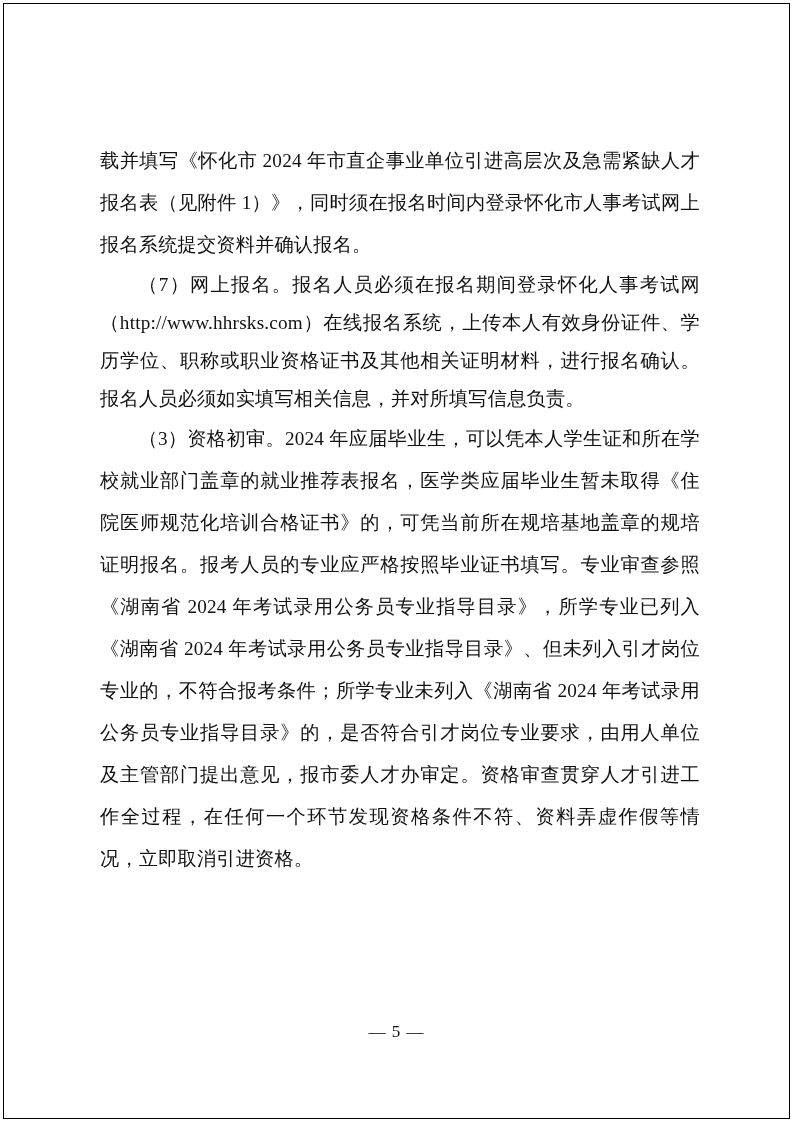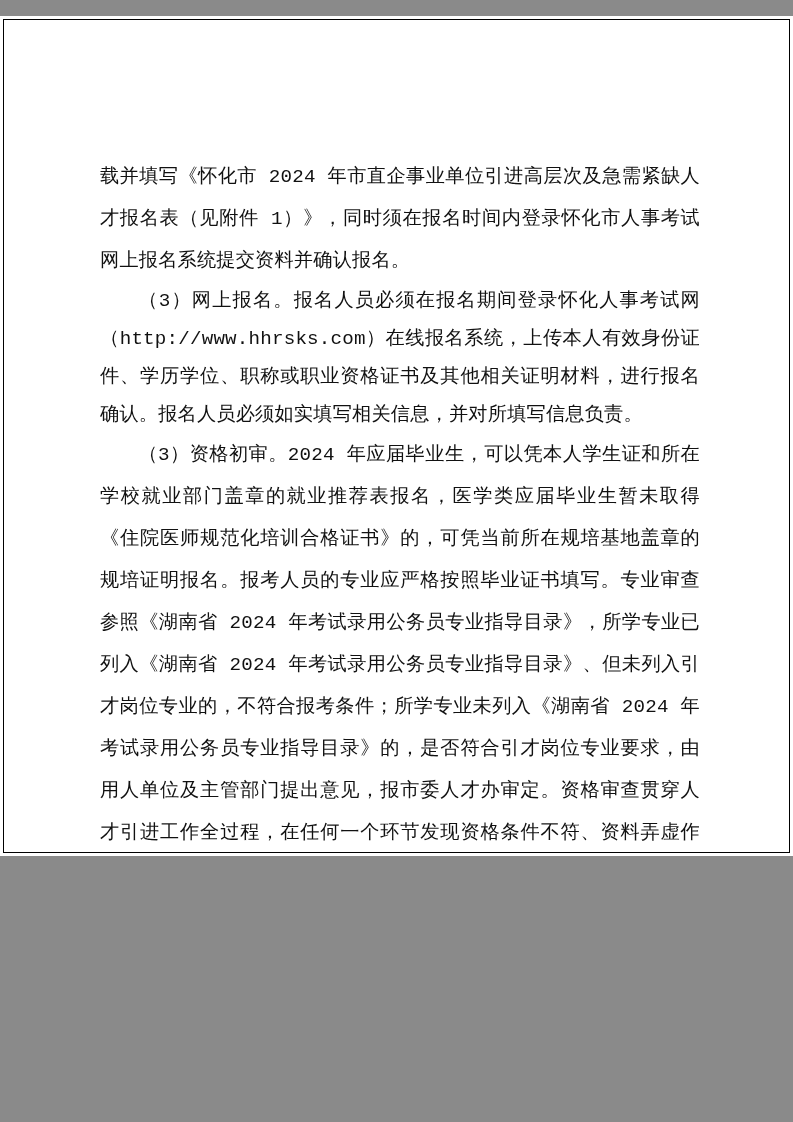--- a/index.html
+++ b/index.html
@@ -6,26 +6,25 @@
     margin: 0;
     padding: 0;
     background: #8a8a8a;
   }
   body {
     font-family: "Liberation Serif", "DejaVu Serif", serif;
   }
   .page {
     position: relative;
     width: 793px;
-    height: 840px;
+    height: 1122px;
     background: #ffffff;
-    margin: 16px auto;
+    margin: 0 auto;
     overflow: hidden;
     box-sizing: border-box;
-    font-family: Liberation Mono, monospace;
   }
   .page-border {
     position: absolute;
     left: 3px;
     top: 3px;
     right: 3px;
     bottom: 3px;
     border: 1px solid #000;
     pointer-events: none;
   }
@@ -70,19 +69,19 @@
 </style>
 </head>
 <body>
 
 <div class="page">
   <div class="page-border"></div>
 
   <div class="content">
     <p class="para p-continued">载并填写《怀化市 2024 年市直企事业单位引进高层次及急需紧缺人才报名表（见附件 1）》，同时须在报名时间内登录怀化市人事考试网上报名系统提交资料并确认报名。</p>
 
-    <p class="para indent tight">（3）网上报名。报名人员必须在报名期间登录怀化人事考试网（http://www.hhrsks.com）在线报名系统，上传本人有效身份证件、学历学位、职称或职业资格证书及其他相关证明材料，进行报名确认。报名人员必须如实填写相关信息，并对所填写信息负责。</p>
+    <p class="para indent tight">（7）网上报名。报名人员必须在报名期间登录怀化人事考试网（http://www.hhrsks.com）在线报名系统，上传本人有效身份证件、学历学位、职称或职业资格证书及其他相关证明材料，进行报名确认。报名人员必须如实填写相关信息，并对所填写信息负责。</p>
 
     <p class="para indent">（3）资格初审。2024 年应届毕业生，可以凭本人学生证和所在学校就业部门盖章的就业推荐表报名，医学类应届毕业生暂未取得《住院医师规范化培训合格证书》的，可凭当前所在规培基地盖章的规培证明报名。报考人员的专业应严格按照毕业证书填写。专业审查参照《湖南省 2024 年考试录用公务员专业指导目录》，所学专业已列入《湖南省 2024 年考试录用公务员专业指导目录》、但未列入引才岗位专业的，不符合报考条件；所学专业未列入《湖南省 2024 年考试录用公务员专业指导目录》的，是否符合引才岗位专业要求，由用人单位及主管部门提出意见，报市委人才办审定。资格审查贯穿人才引进工作全过程，在任何一个环节发现资格条件不符、资料弄虚作假等情况，立即取消引进资格。</p>
   </div>
 
   <div class="footer">— 5 —</div>
 </div>
 
 </body></html>

